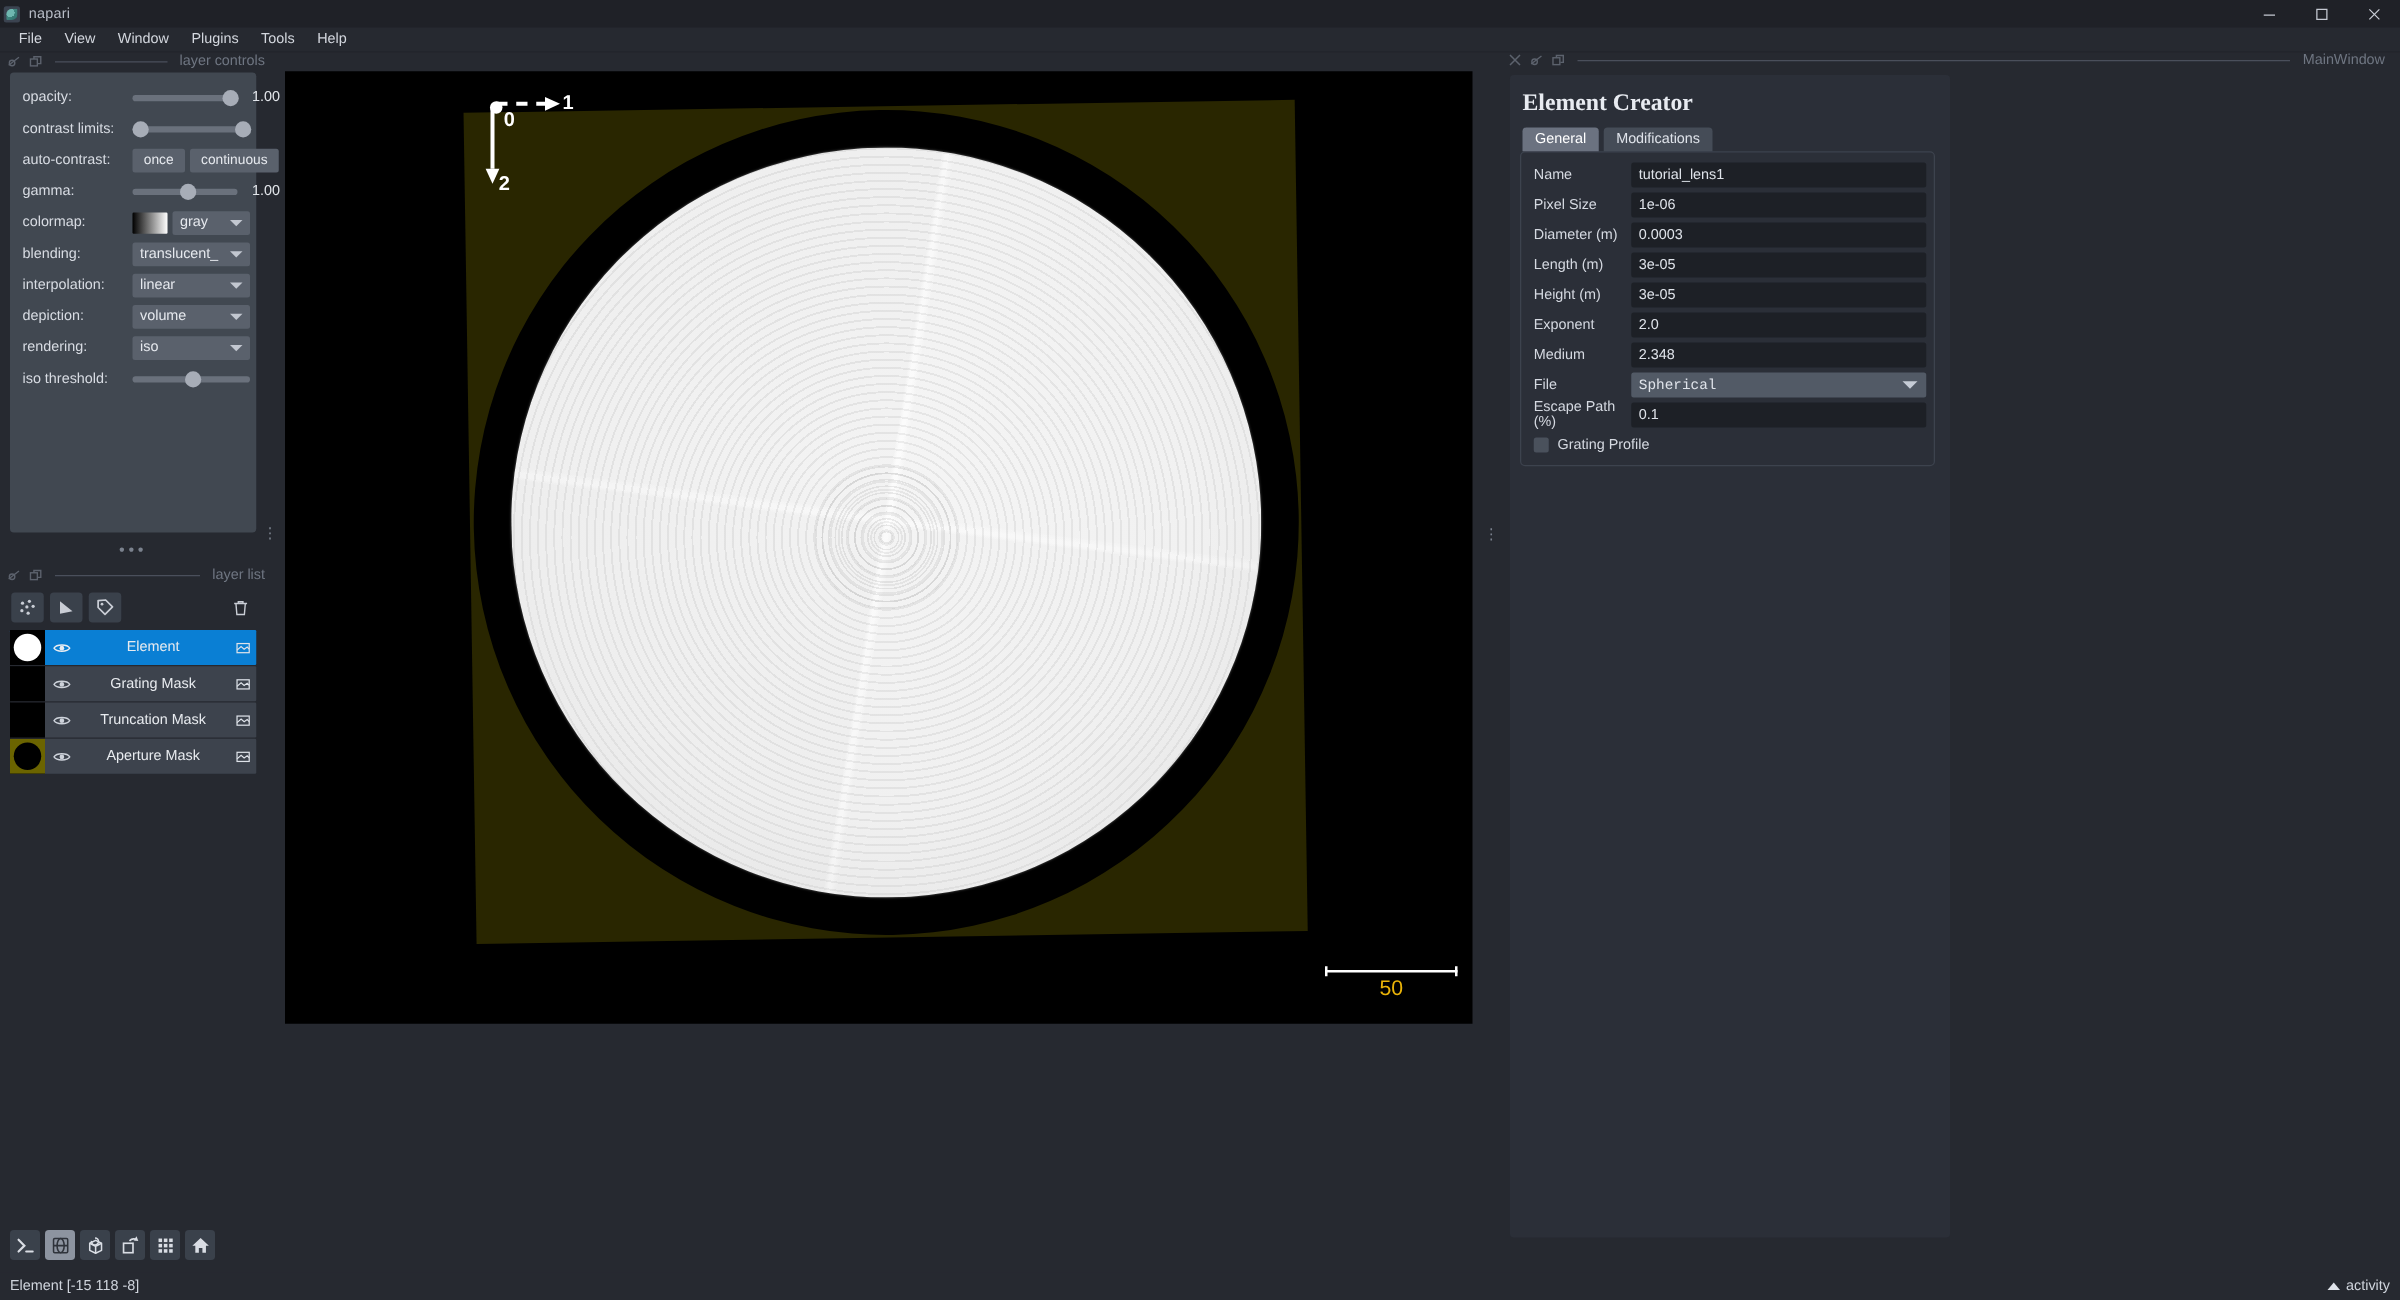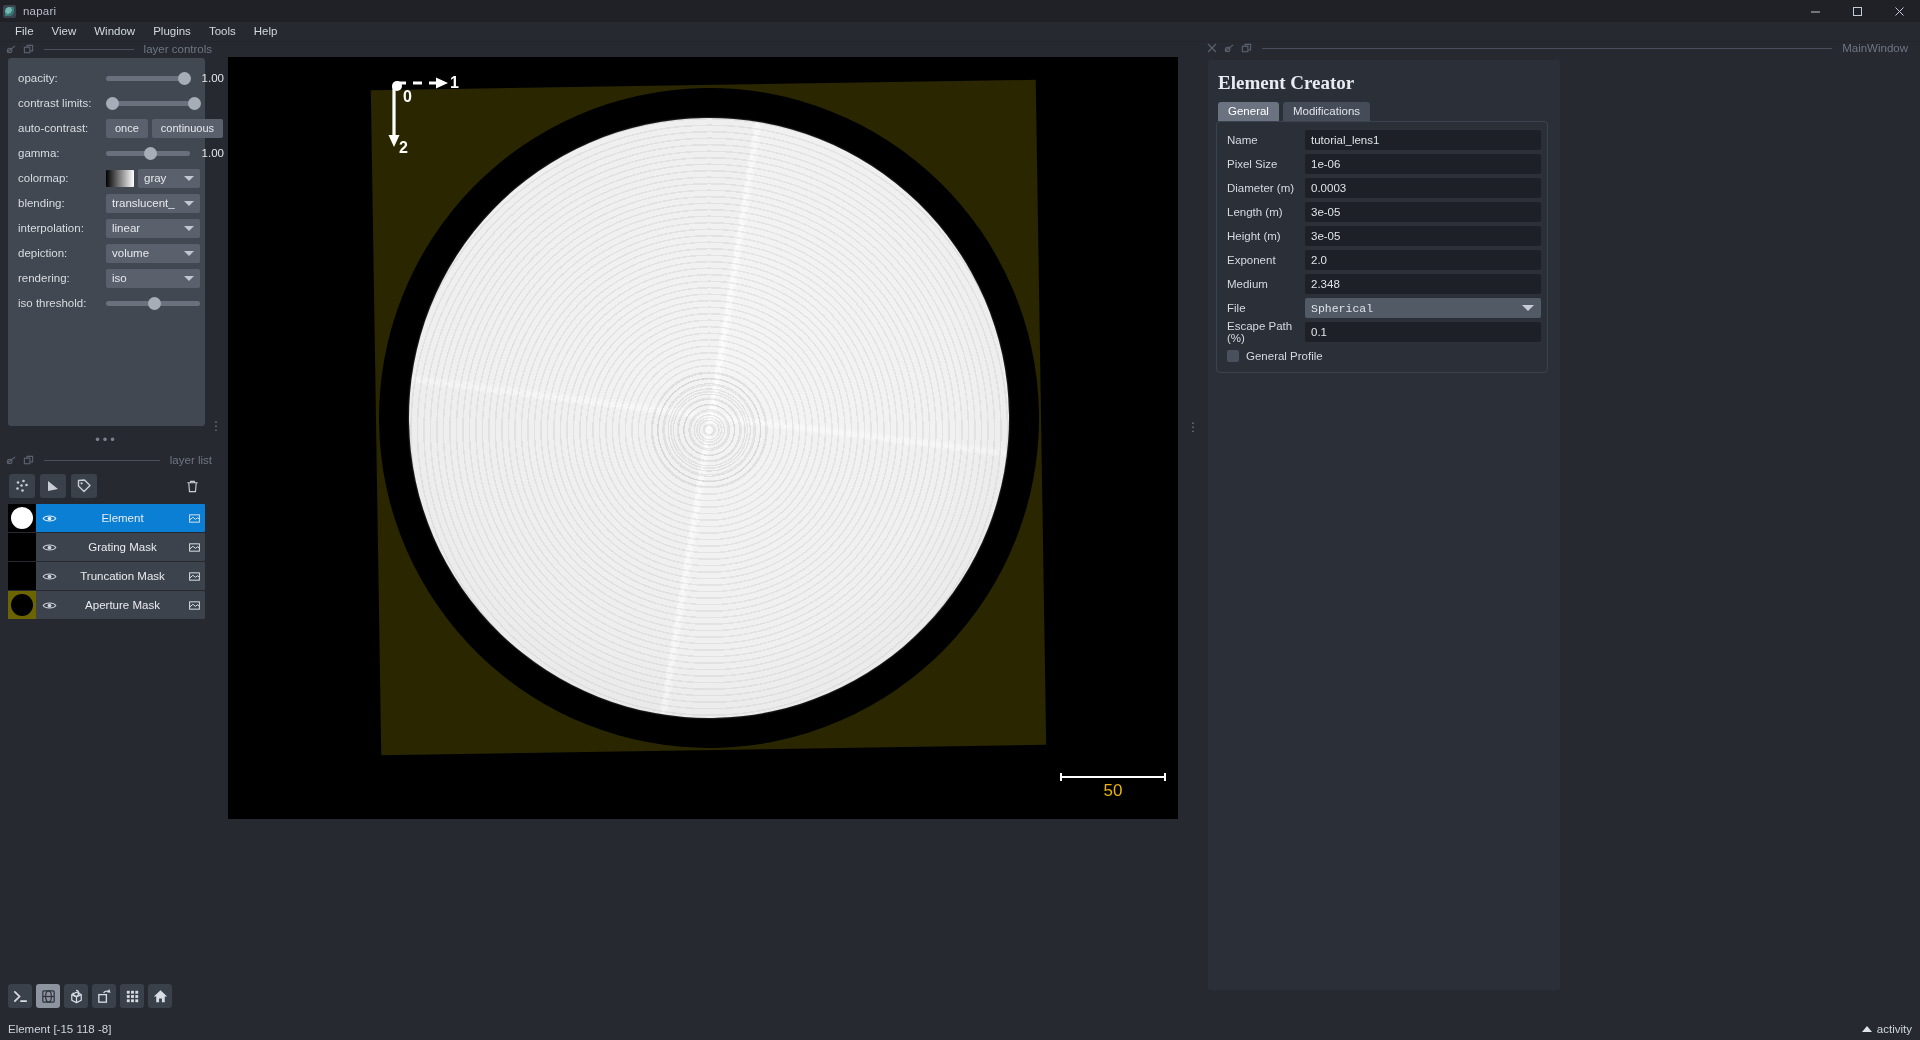--- a/index.html
+++ b/index.html
@@ -646,21 +646,21 @@
             <span>Spherical</span>
             <span class="caret"></span>
           </div>
         </div>
         <div class="form-row">
           <div class="form-label">Escape Path (%)</div>
           <div class="field">0.1</div>
         </div>
         <div class="check-row">
           <span class="checkbox"></span>
-          <span class="check-label">General Profile</span>
+          <span class="check-label">Grating Profile</span>
         </div>
       </div>
 
     </div>
   </div>
 
   <div class="bottom-tools">
     <div class="bt">
       <svg width="17" height="17" viewBox="0 0 18 18" fill="none" stroke="#d9dde4" stroke-width="1.8" stroke-linecap="round">
         <path d="M3 4 L8 9 L3 14"></path>

